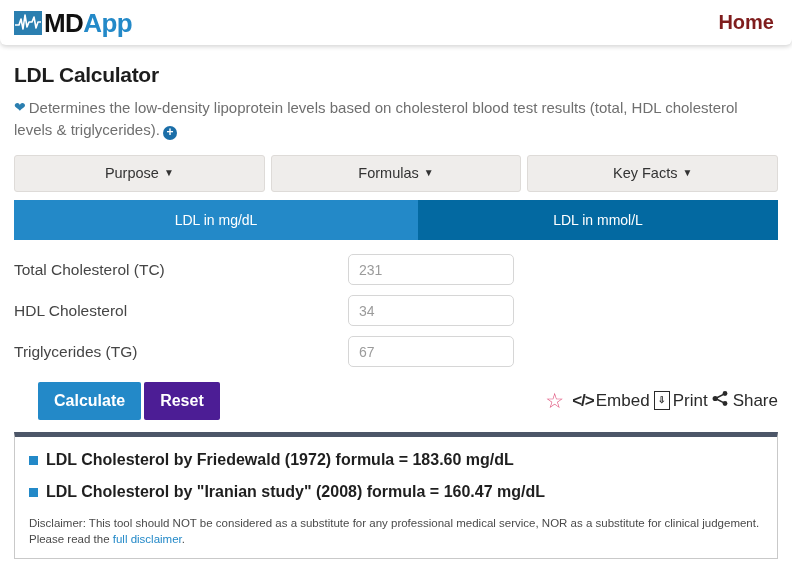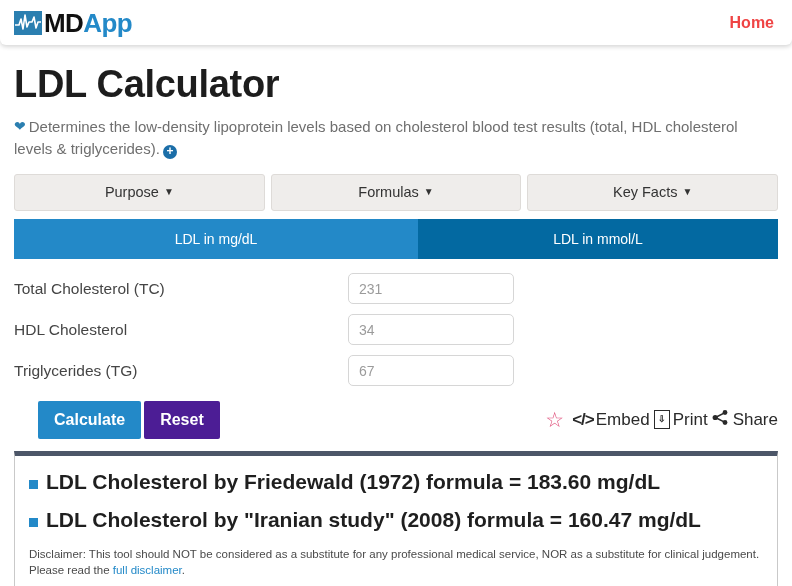--- a/index.html
+++ b/index.html
@@ -48,33 +48,33 @@
   .brand-mark svg { display:block; }
   .brand-text {
     font-size: 26px;
     font-weight: bold;
     letter-spacing: -0.6px;
     line-height: 1;
   }
   .brand-md { color: #111111; }
   .brand-app { color: #2389c8; }
   .nav-home {
-    font-size: 16px;
-    font-weight: bold;
-    color: #ef4444;
+    font-size: 20px;
+    font-weight: bold;
+    color: #7f1d1d;
     text-decoration: none;
   }
 
   
   .page {
     padding: 0 14px;
     box-sizing: border-box;
   }
   h1.page-title {
-    font-size: 38px;
+    font-size: 21px;
     font-weight: bold;
     color: #1d1d1d;
     margin: 18px 0 10px 0;
     letter-spacing: -0.3px;
   }
   .subtitle {
     font-size: 15px;
     color: #6f6f6f;
     line-height: 1.45;
     margin: 0 0 14px 0;
@@ -227,21 +227,21 @@
 
   
   .result-panel {
     border: 1px solid #c9c9c9;
     border-top: 5px solid #4c5668;
     background: #ffffff;
     padding: 14px 14px 10px 14px;
     box-sizing: border-box;
   }
   .result-line {
-    font-size: 21px;
+    font-size: 16px;
     font-weight: bold;
     color: #1f1f1f;
     margin-bottom: 14px;
     display: flex;
     align-items: baseline;
     gap: 8px;
   }
   .result-bullet {
     width: 9px; height: 9px;
     background: #2389c8;

